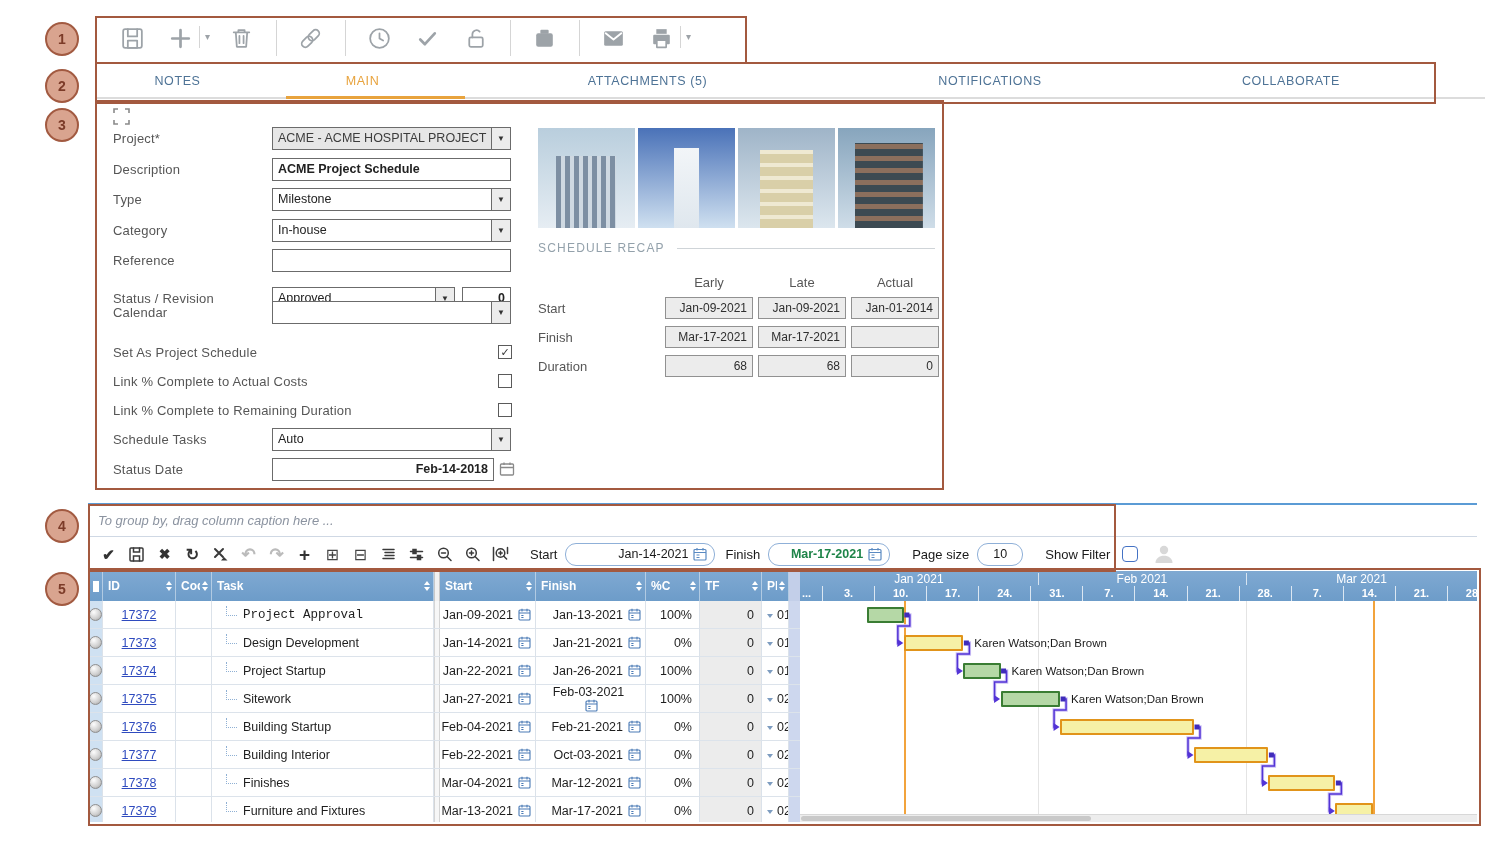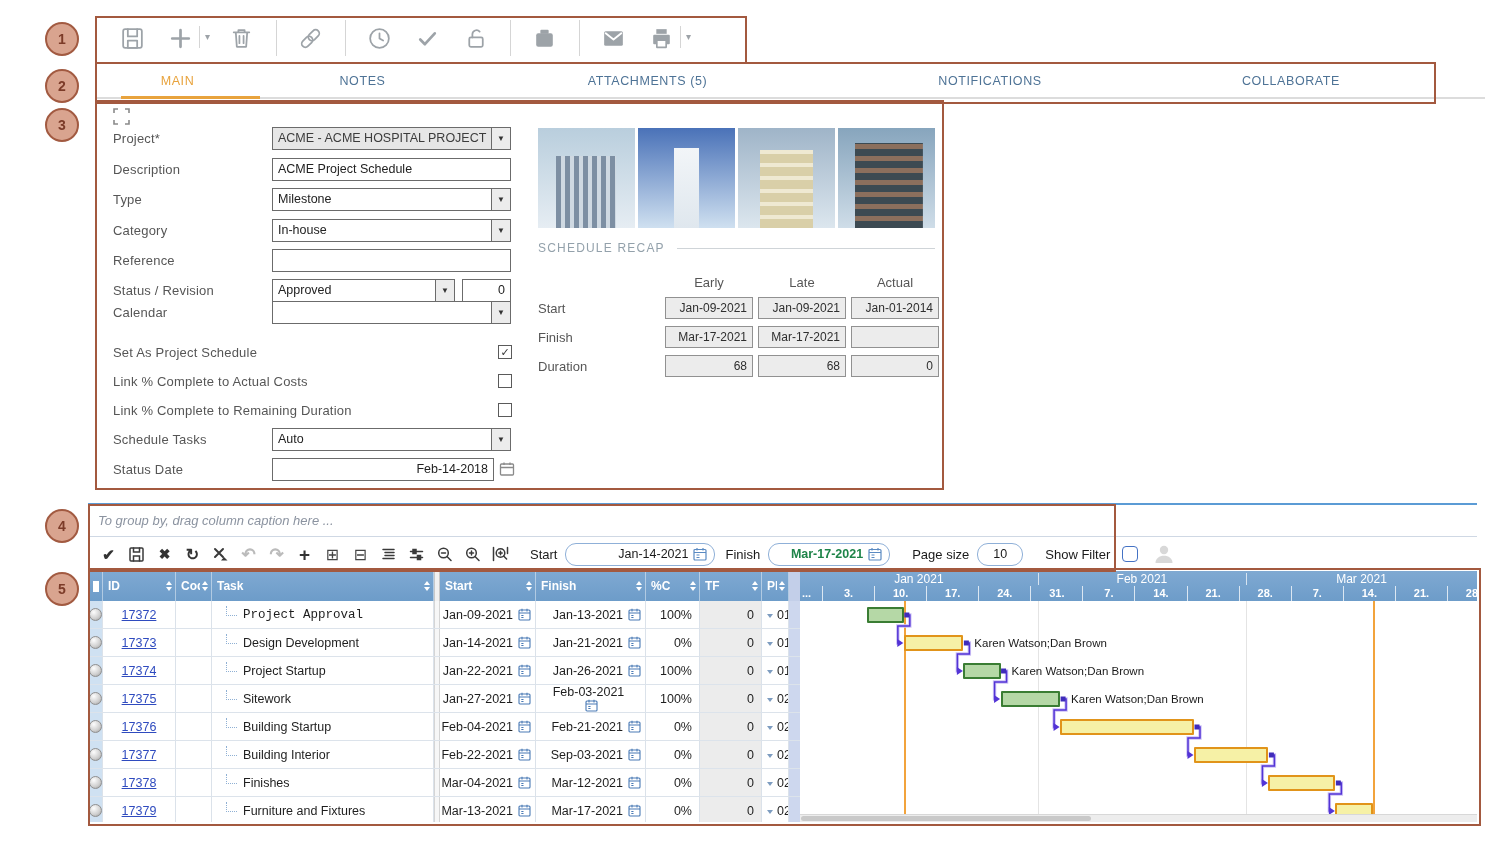--- a/index.html
+++ b/index.html
@@ -43,21 +43,21 @@
   .flabel{width:159px;font-size:13px;color:#565656;letter-spacing:.2px;flex:none;}
   .flabel.wide{width:auto;}
   .sel{display:flex;width:239px;height:23px;border:1px solid #6b6b6b;box-sizing:border-box;
        background:#fff;align-items:center;cursor:pointer;flex:none;}
   .sel .selval{flex:1;font-size:12.5px;padding:0 5px;white-space:nowrap;overflow:hidden;color:#222;}
   .sel .selbtn{width:18px;height:100%;border-left:1px solid #6b6b6b;background:#ececec;
                display:flex;align-items:center;justify-content:center;font-size:8px;color:#333;}
   .sel.gray{background:#e6e6e6;}
   .sel.gray .selval{color:#3c3c3c;}
   .finput{width:239px;height:23px;border:1px solid #6b6b6b;box-sizing:border-box;font-size:12.5px;
-          padding:0 5px;font-family:"Liberation Sans",sans-serif;color:#222;background:#fff;}
+          padding:0 5px;font-family:"Liberation Sans",sans-serif;color:#222;background:#fff;font-weight:bold;}
   .finput.rev{width:49px;text-align:right;margin-left:7px;}
   .finput.date{width:222px;text-align:right;}
   .calico{margin-left:5px;display:inline-flex;cursor:pointer;}
   .cb{position:absolute;left:385px;width:14px;height:14px;border:1.5px solid #5a5a5a;
       box-sizing:border-box;background:#fff;cursor:pointer;display:flex;align-items:center;
       justify-content:center;font-size:11px;color:#333;}
   .cb.checked::after{content:"✓";}
 
   
   .gallery{position:absolute;left:538px;top:128px;width:397px;height:100px;display:flex;gap:3px;}
@@ -243,25 +243,25 @@
           <rect x="5" y="9.5" width="16" height="9" rx="1" fill="#9da3a8" stroke="none"></rect>
           <rect x="8" y="4" width="10" height="4.5" fill="#9da3a8" stroke="none"></rect>
           <rect x="8.5" y="14.5" width="9" height="7" fill="#fff" stroke="#9da3a8" stroke-width="1.6"></rect>
         </svg>
       </span>
       <span class="tcaret">▾</span>
     </div>
 
   <div class="tabline"></div>
   <div class="tabs" id="tabs">
+      <div class="tab">
+        <span>NOTES</span>
+      </div>
       <div class="tab active">
         <span>MAIN</span>
-      </div>
-      <div class="tab">
-        <span>NOTES</span>
       </div>
       <div class="tab">
         <span>ATTACHMENTS (5)</span>
       </div>
       <div class="tab">
         <span>NOTIFICATIONS</span>
       </div>
       <div class="tab">
         <span>COLLABORATE</span>
       </div>
@@ -301,21 +301,21 @@
         <span class="selval">In-house</span>
         <span class="selbtn">▼</span>
       </div>
     </div>
 
     <div class="frow" style="top:148px">
       <label class="flabel">Reference</label>
       <input class="finput" value="" style="">
     </div>
 
-    <div class="frow" style="top:178px">
+    <div class="frow" style="top:186px">
       <label class="flabel">Status / Revision</label>
       <div class="sel" style="width:183px">
         <span class="selval">Approved</span>
         <span class="selbtn">▼</span>
       </div>
       <input class="finput rev" value="0" style="">
     </div>
 
     <div class="frow" style="top:200px">
       <label class="flabel">Calendar</label>
@@ -797,21 +797,21 @@
           <div class="bcell datec" style="width: 96px;">
             <span>Feb-22-2021</span>
             <span style="display: inline-flex;">
               <svg width="13" height="13" viewBox="0 0 13 13" fill="none" stroke="#4a7ab5" stroke-width="1.1">
                 <rect x="1" y="2" width="11" height="10" rx="1"></rect>
                 <path d="M1 5h11M4 .8v2.6M9 .8v2.6M3.3 7.5h2.2M3.3 9.5h2.2"></path>
               </svg>
             </span>
           </div>
           <div class="bcell datec" style="width: 110px;">
-            <span>Sep-03-2021</span>
+            <span>Oct-03-2021</span>
             <span style="display: inline-flex;">
               <svg width="13" height="13" viewBox="0 0 13 13" fill="none" stroke="#4a7ab5" stroke-width="1.1">
                 <rect x="1" y="2" width="11" height="10" rx="1"></rect>
                 <path d="M1 5h11M4 .8v2.6M9 .8v2.6M3.3 7.5h2.2M3.3 9.5h2.2"></path>
               </svg>
             </span>
           </div>
           <div class="bcell numc" style="width: 54px;">0%</div>
           <div class="bcell numc tfc" style="width: 62px;">0</div>
           <div class="bcell phasec" style="width: 27px;">

